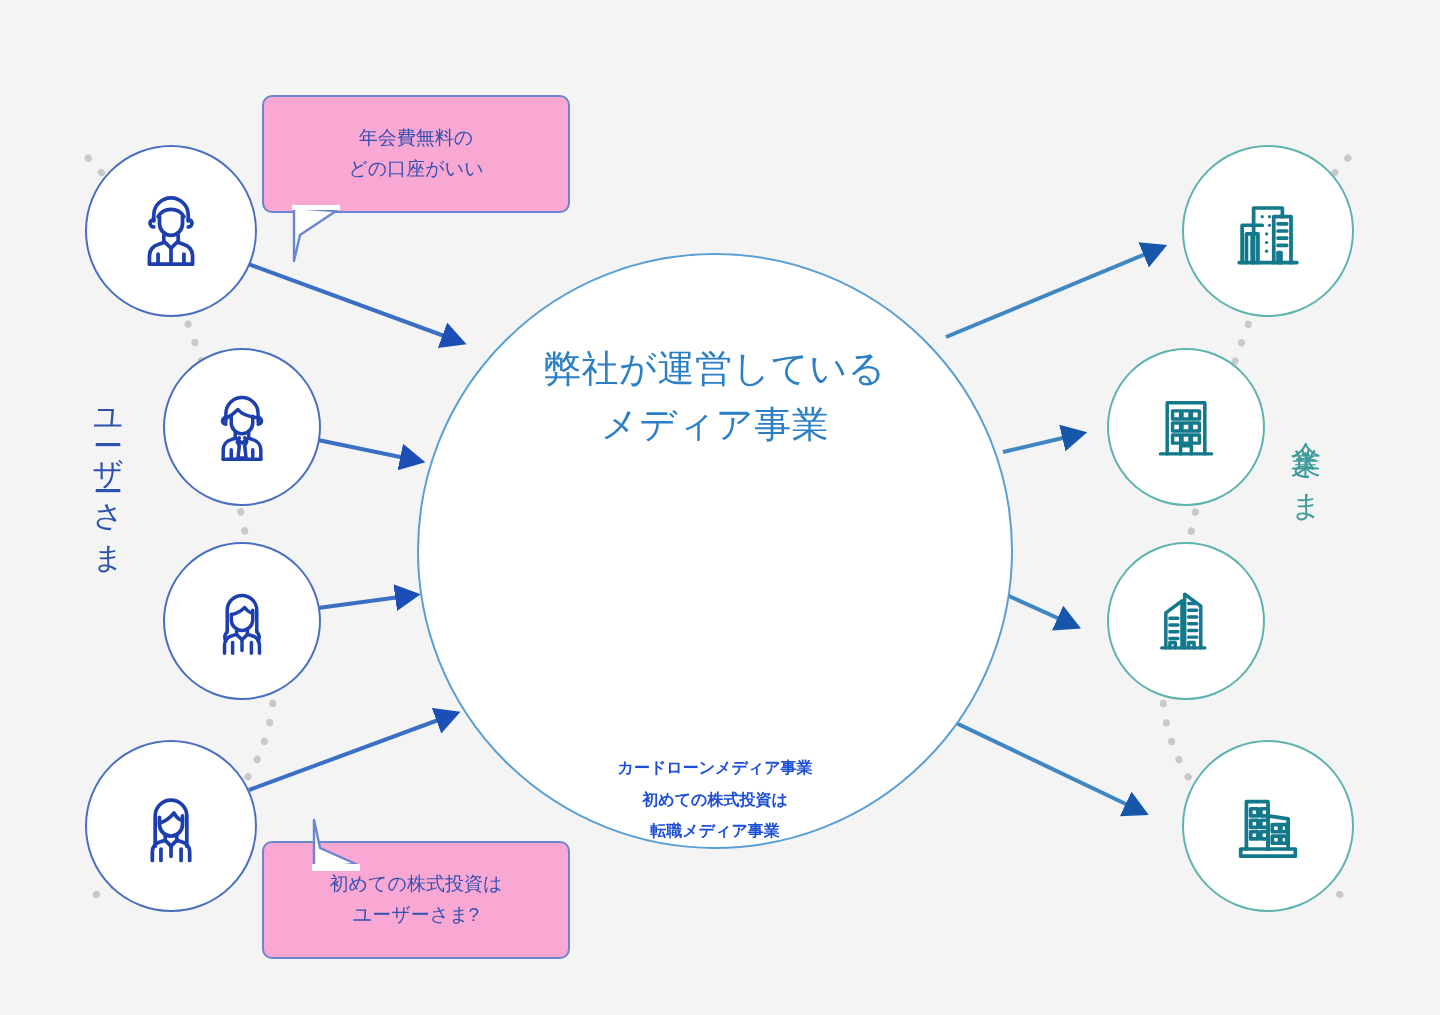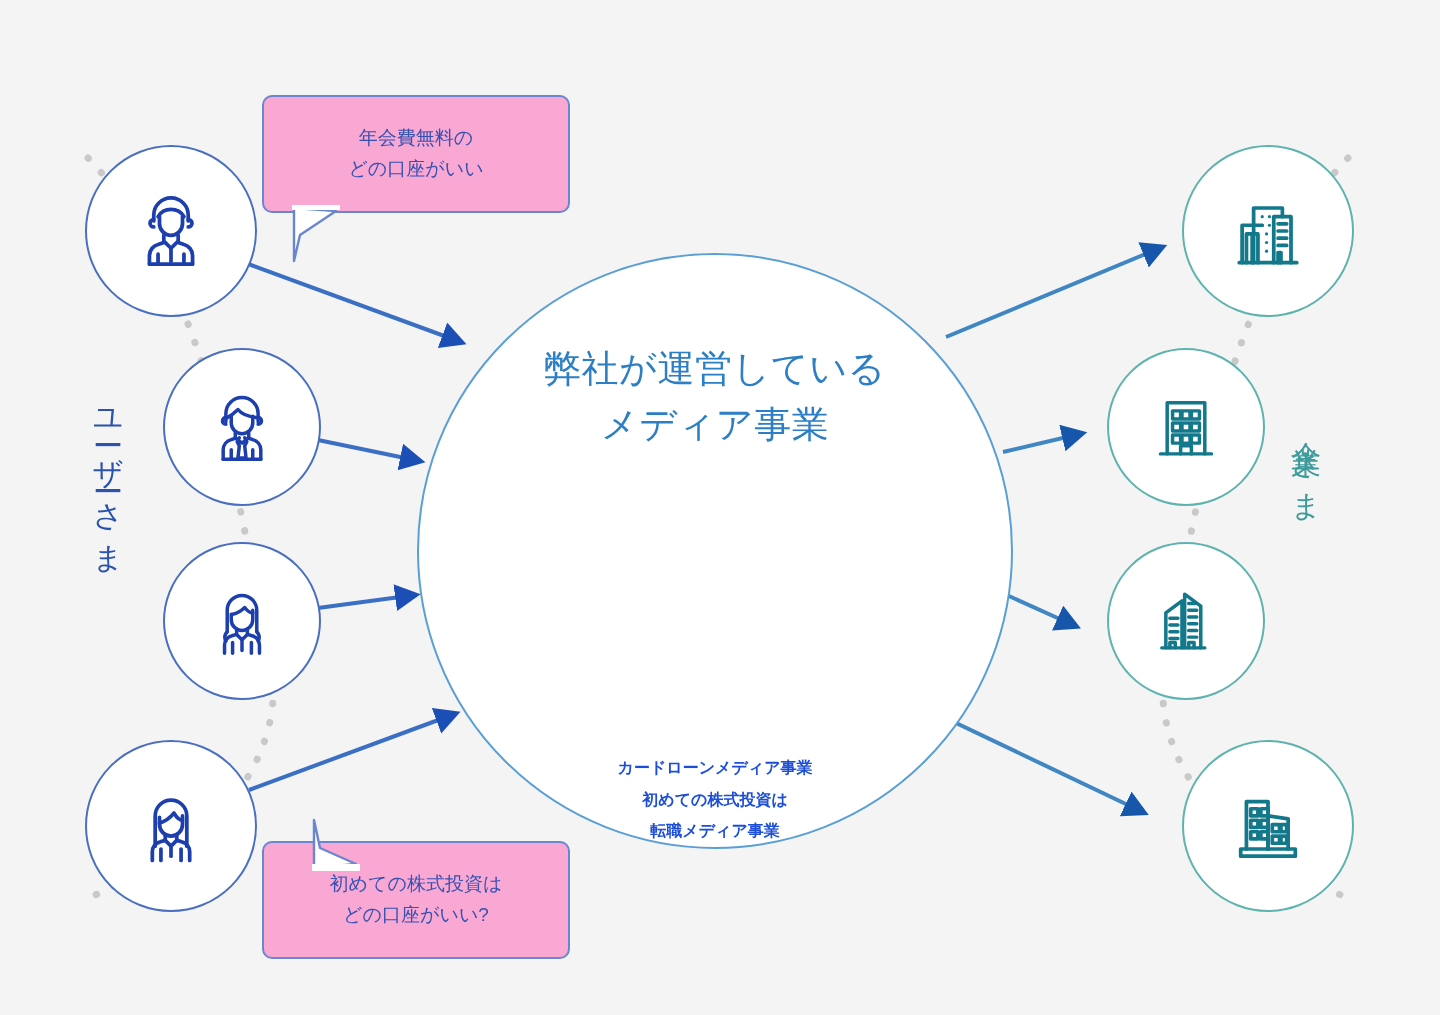--- a/index.html
+++ b/index.html
@@ -314,20 +314,20 @@
     <div class="bubble-line">年会費無料の</div>
     <div class="bubble-line">どの口座がいい</div>
   </div>
   <svg class="bubble-tail" style="left:290px; top:205px;" width="80" height="70" viewBox="0 0 80 70">
     <path d="M4 3 L4 56 L10 30 L46 6 Z" fill="#ffffff" stroke="#6a86cf" stroke-width="2.4" stroke-linejoin="round"></path>
     <rect x="2" y="0" width="48" height="5" fill="#ffffff"></rect>
   </svg>
 
   <div class="bubble" id="bubble-bottom">
     <div class="bubble-line">初めての株式投資は</div>
-    <div class="bubble-line">どの口座がいい?</div>
+    <div class="bubble-line">ユーザーさま?</div>
   </div>
   <svg class="bubble-tail" style="left:300px; top:812px;" width="80" height="60" viewBox="0 0 80 60">
     <path d="M14 56 L14 8 L20 36 L56 52 Z" fill="#ffffff" stroke="#6a86cf" stroke-width="2.4" stroke-linejoin="round"></path>
     <rect x="12" y="52" width="48" height="7" fill="#ffffff"></rect>
   </svg>
 
 </div>
 
 </body></html>

